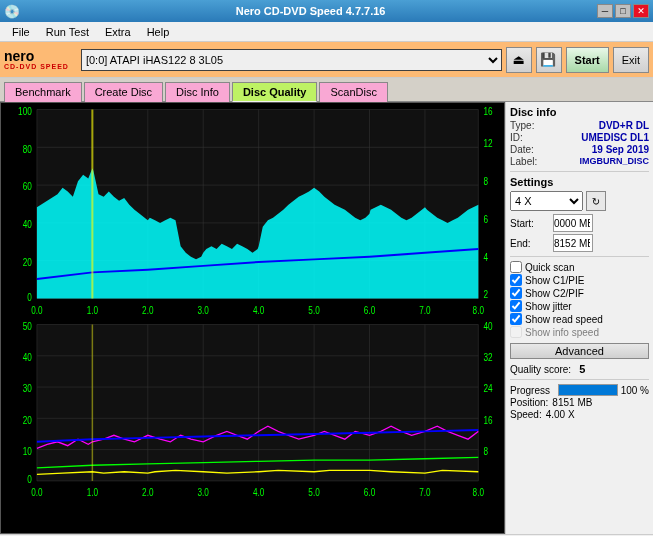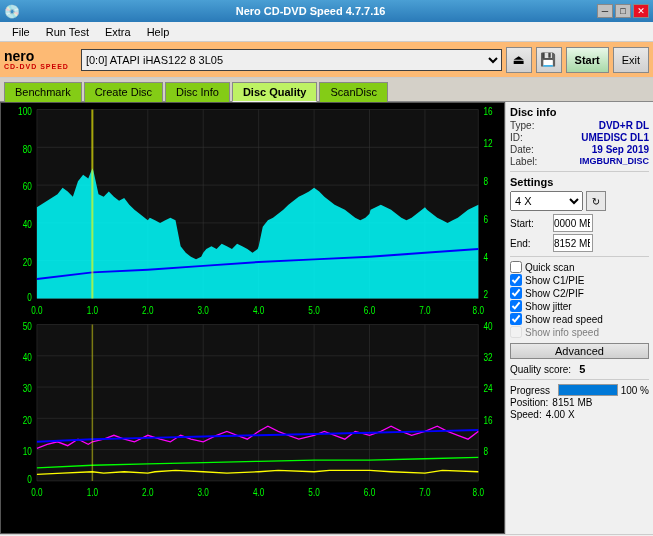--- a/index.html
+++ b/index.html
@@ -83,21 +83,21 @@
     .tabs {
       display: flex;
       background: #d4d0c8;
       padding: 3px 4px 0;
       border-bottom: 1px solid #888;
     }
     .tab {
       padding: 3px 10px;
       border: 1px solid #888;
       border-bottom: none;
-      background: #84cc16;
+      background: #f9a8d4;
       cursor: pointer;
       font-size: 11px;
       margin-right: 2px;
       position: relative;
       top: 1px;
     }
     .tab.active {
       background: #bef264;
       border-bottom: 1px solid #f0f0f0;
       font-weight: bold;

